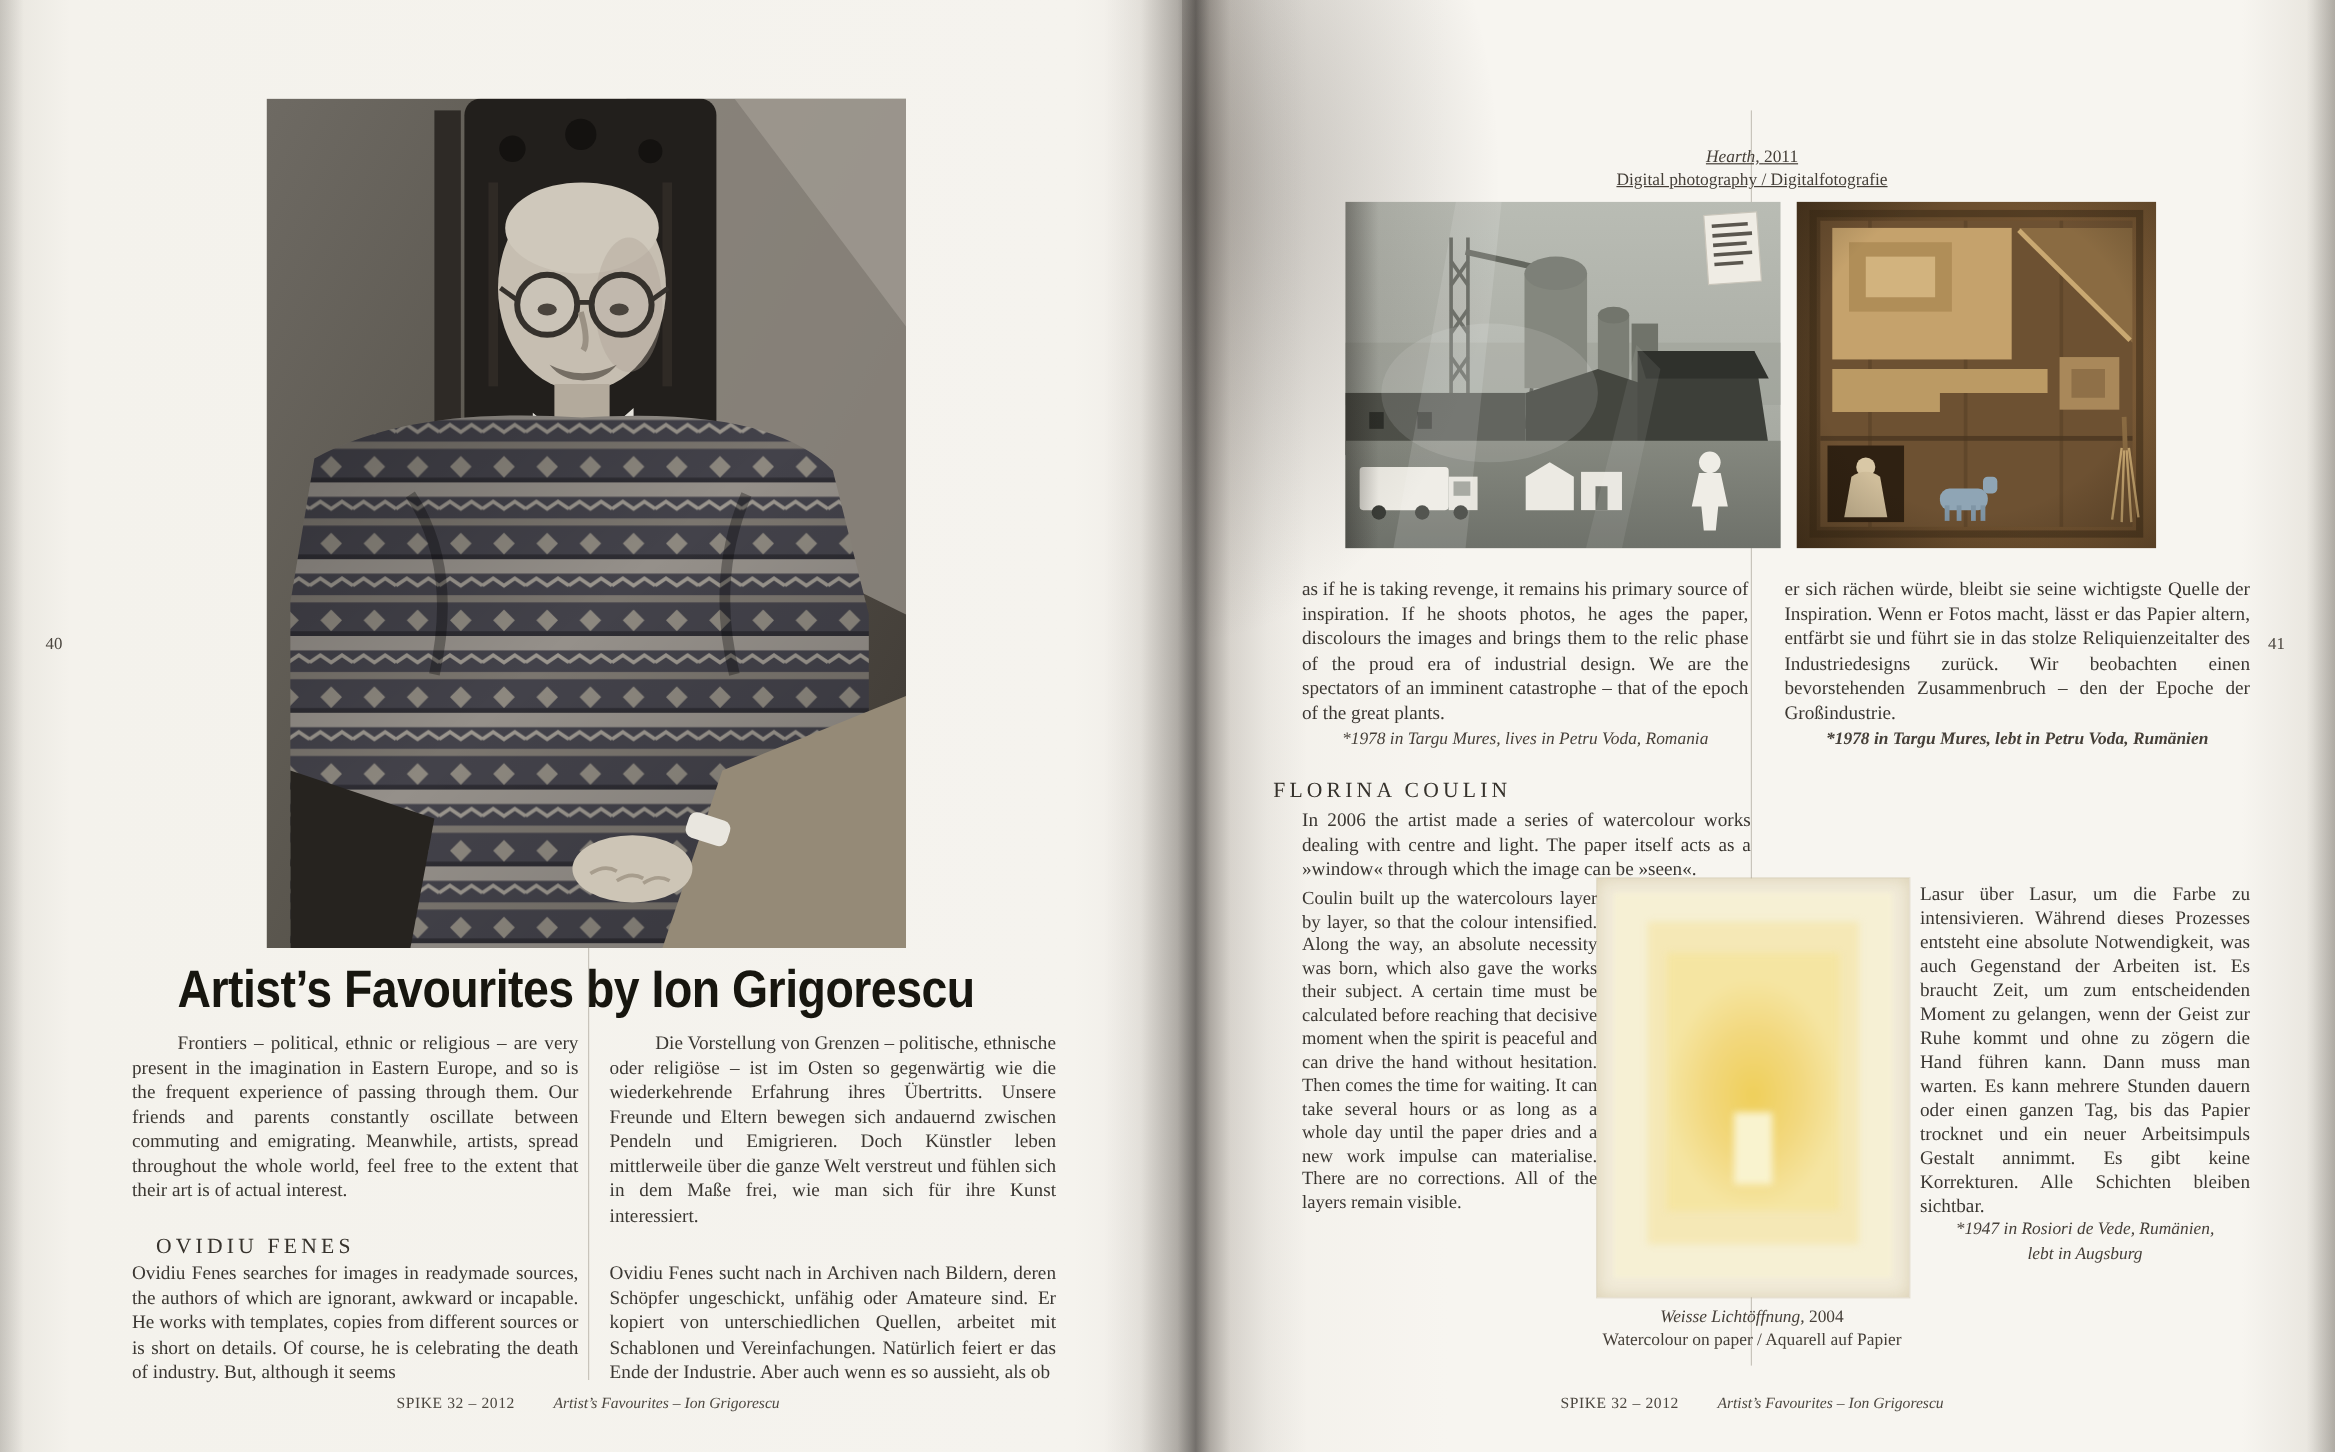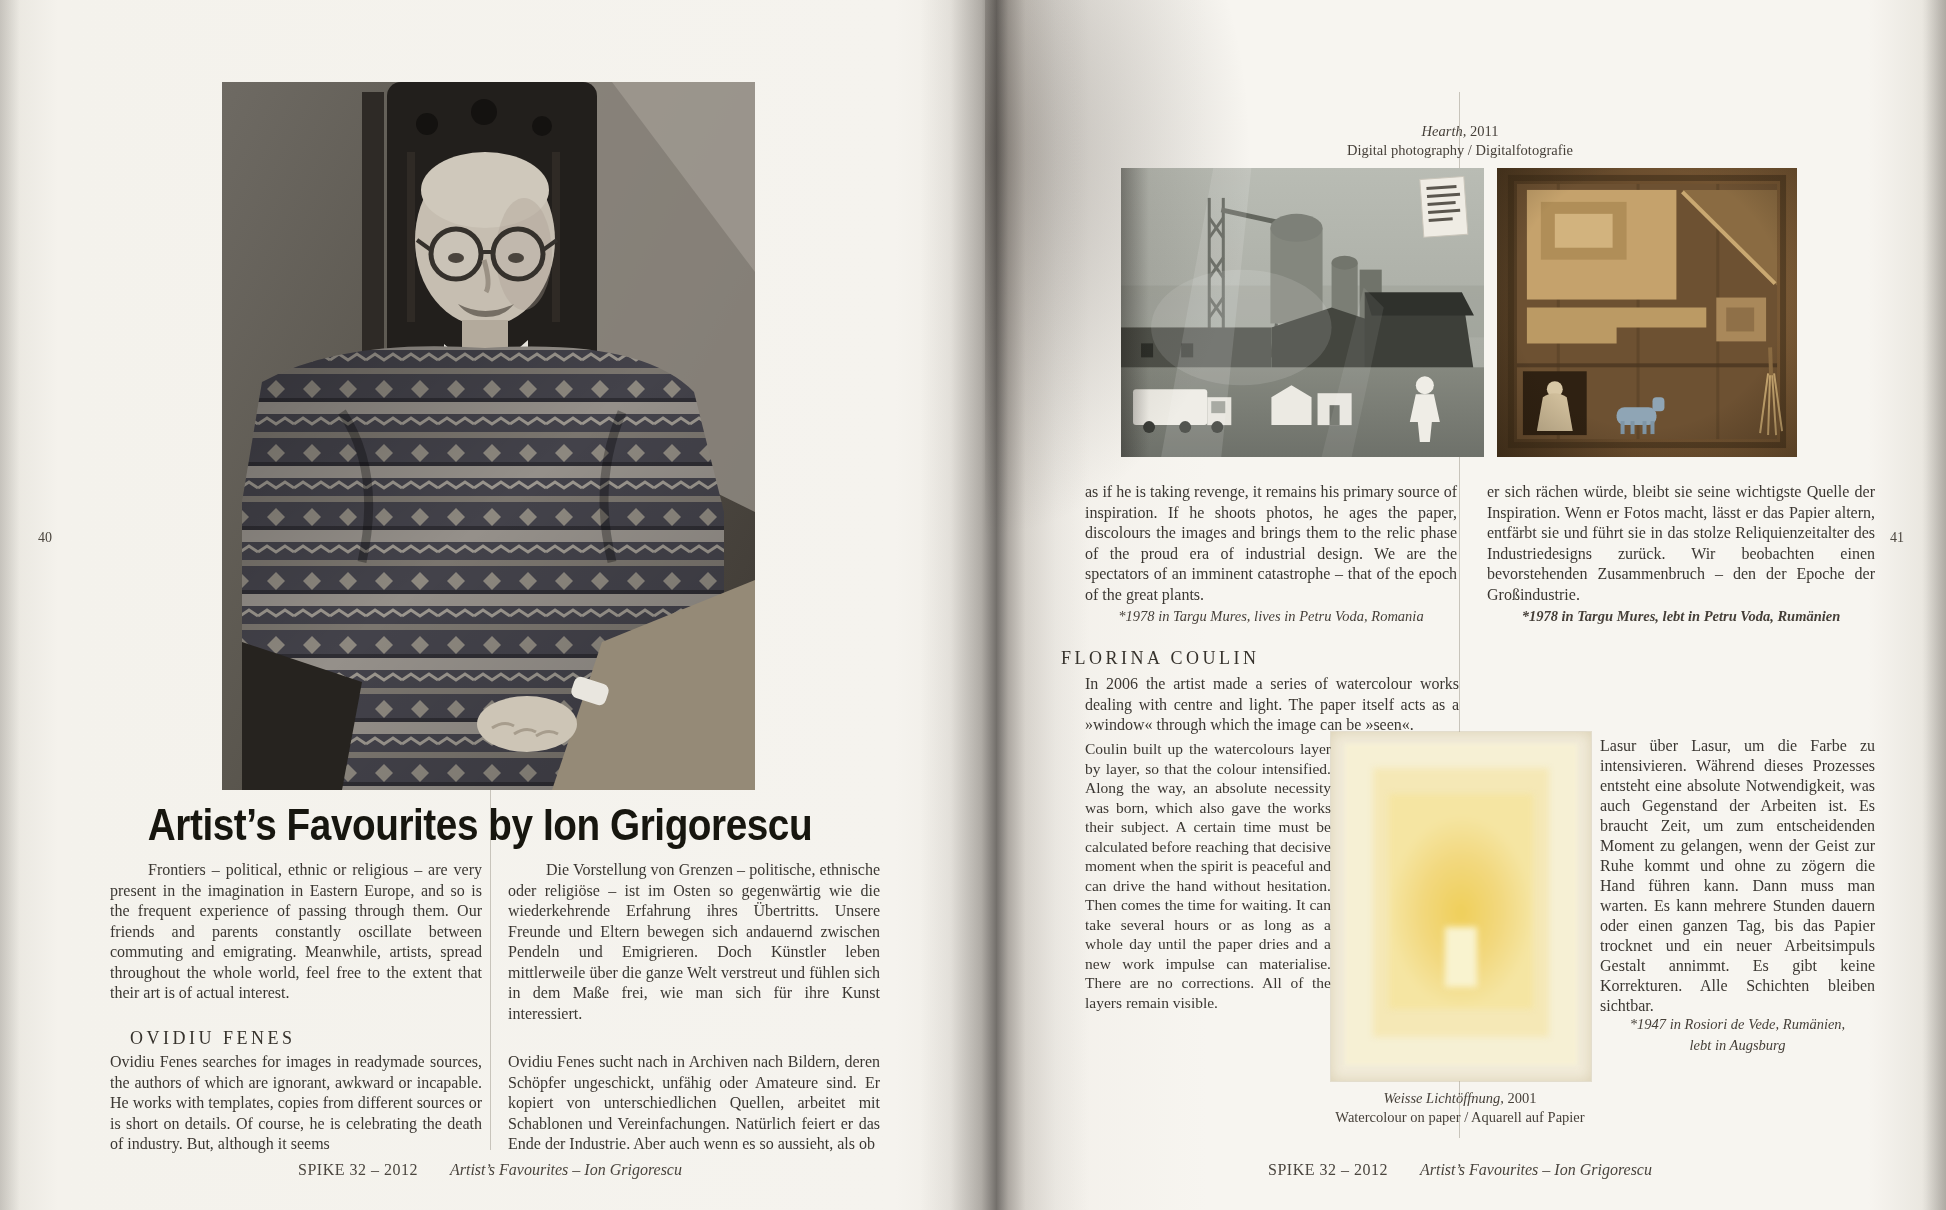--- a/index.html
+++ b/index.html
@@ -14,21 +14,21 @@
   
   .caption{font-size:14.5px;line-height:19px;text-align:center;color:#453f38;}
   .caption .ital{font-style:italic;}
   .body-col{font-size:16px;line-height:20.5px;text-align:justify;color:#3b3732;}
   .body-col.indent{text-indent:38px;}
   .narrow-col{font-size:15.5px;line-height:19.5px;text-align:justify;color:#3b3732;}
   .sec-head{font-size:18px;letter-spacing:3.5px;color:#36322c;padding-left:20px;
             font-family:"Liberation Serif","DejaVu Serif",serif;}
   .bio{font-style:italic;font-size:14.5px;line-height:21px;text-align:center;color:#453f38;}
   .pgnum{font-size:14px;color:#4b463f;}
-  .footer{display:flex;justify-content:center;gap:32px;font-size:16px;color:#4a453e;}
+  .footer{display:flex;justify-content:center;gap:32px;font-size:13px;color:#4a453e;}
   .footer .mag{letter-spacing:0.5px;}
   .footer .art{font-style:italic;}
   .title{
     font-family:"Liberation Sans","DejaVu Sans",sans-serif;font-weight:bold;
     font-size:44px;letter-spacing:-0.5px;color:#17160f;text-align:center;
     transform:scaleX(0.88);transform-origin:center;white-space:nowrap;
   }
   .vrule{width:1px;background:#c8c4bb;}
   
   .artwork{background:#f2ecda;box-shadow:inset 0 0 14px rgba(166,146,96,.30), 0 0 0 1px rgba(190,178,140,.35);overflow:hidden;}
@@ -131,21 +131,21 @@
   <div class="abs body-col" style="left:110px;top:1052px;width:372px;">Ovidiu Fenes searches for images in readymade sources, the authors of which are ignorant, awkward or incapable. He works with templates, copies from different sources or is short on details. Of course, he is celebrating the death of industry. But, although it seems</div>
 
   <div class="abs footer" style="left:290px;top:1161px;width:400px;">
     <span class="mag">SPIKE 32 – 2012</span>
     <span class="art">Artist’s Favourites – Ion Grigorescu</span>
   </div>
   <div class="abs pgnum" style="left:38px;top:530px;">40</div>
 
   <div class="abs vrule" style="left:1459px;top:92px;height:1046px;"></div>
 
-  <div class="abs caption" style="left:1260px;top:122px;width:400px;">
+  <div class="abs caption" style="left:1260px;top:122px;width:400px;text-decoration:underline;">
     <div>
       <span class="ital">Hearth,</span>
       <span>2011</span>
     </div>
     <div>Digital photography / Digitalfotografie</div>
   </div>
 
   <div class="abs photo" style="left:1121px;top:168px;width:363px;height:289px;">
     <svg viewBox="0 0 362 290" preserveAspectRatio="none">
       <defs>
@@ -280,21 +280,21 @@
   <div class="abs artwork" style="left:1331px;top:732px;width:260px;height:349px;">
     <div class="aw aw1"></div>
     <div class="aw aw2"></div>
     <div class="aw aw3"></div>
     <div class="aw aw4"></div>
   </div>
 
   <div class="abs caption" style="left:1260px;top:1089px;width:400px;">
     <div>
       <span class="ital">Weisse Lichtöffnung,</span>
-      <span>2001</span>
+      <span>2004</span>
     </div>
     <div>Watercolour on paper / Aquarell auf Papier</div>
   </div>
 
   <div class="abs footer" style="left:1260px;top:1161px;width:400px;">
     <span class="mag">SPIKE 32 – 2012</span>
     <span class="art">Artist’s Favourites – Ion Grigorescu</span>
   </div>
   <div class="abs pgnum" style="left:1890px;top:530px;">41</div>
 

